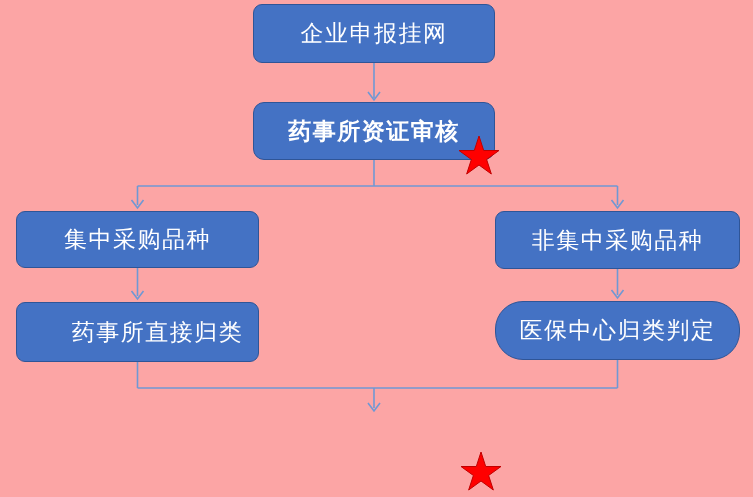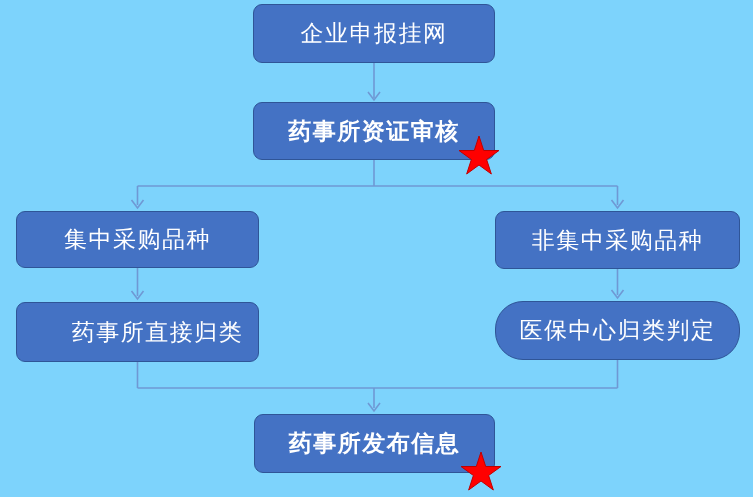--- a/index.html
+++ b/index.html
@@ -5,21 +5,21 @@
   html, body {
     margin: 0;
     padding: 0;
     background: #ffffff;
     font-family: "Liberation Sans", sans-serif;
   }
   #canvas {
     position: relative;
     width: 753px;
     height: 497px;
-    background: #7dd3fc;
+    background: #fca5a5;
     overflow: hidden;
   }
   .node {
     position: absolute;
     box-sizing: border-box;
     background: var(--node-fill, #4472C4);
     border: 1.6px solid var(--node-border, #2F5597);
     border-radius: 9px;
     display: flex;
     align-items: center;
@@ -27,21 +27,21 @@
     color: var(--node-text, #ffffff);
     font-size: 23px;
     letter-spacing: 1.5px;
     text-align: center;
     line-height: 1;
   }
   .node.bold { font-weight: bold; }
 
   
   #node-declare   { left: 253px; top:   4px; width: 242px; height: 59px; }
-  #node-review    { left: 253px; top: 102px; width: 242px; height: 58px; }
+  #node-review    { left: 253px; top: 102px; width: 242px; height: 58px; border-radius: 11px; }
   #node-central   { left:  16px; top: 211px; width: 243px; height: 57px; }
   #node-noncentral{ left: 495px; top: 211px; width: 245px; height: 58px; }
   #node-direct    { left:  16px; top: 302px; width: 243px; height: 60px; padding-left: 40px; }
   #node-insurance { left: 495px; top: 301px; width: 245px; height: 59px; border-radius: 28px; }
   #node-publish   { left: 254px; top: 414px; width: 241px; height: 59px; }
 
   #overlay {
     position: absolute;
     left: 0; top: 0;
     width: 753px;
@@ -82,23 +82,20 @@
   </div>
 
   <div class="node" id="node-direct">
     <span>药事所直接归类</span>
   </div>
 
   <div class="node" id="node-insurance">
     <span>医保中心归类判定</span>
   </div>
 
-  <div class="node bold" id="node-publish">
-    <span>药事所发布信息</span>
-  </div>
 
   <svg id="overlay" viewBox="0 0 753 497" xmlns="http://www.w3.org/2000/svg">
 
     <g>
       <path class="conn" d="M374,63 L374,98"></path>
       <polyline class="conn" points="368,92 374,100 380,92"></polyline>
     </g>
 
     <g>
       <path class="conn" d="M374,160 L374,186"></path>

